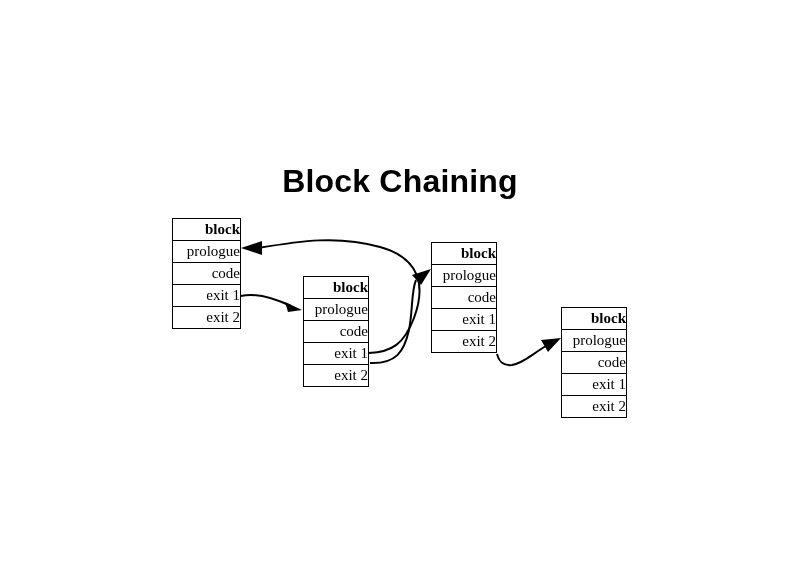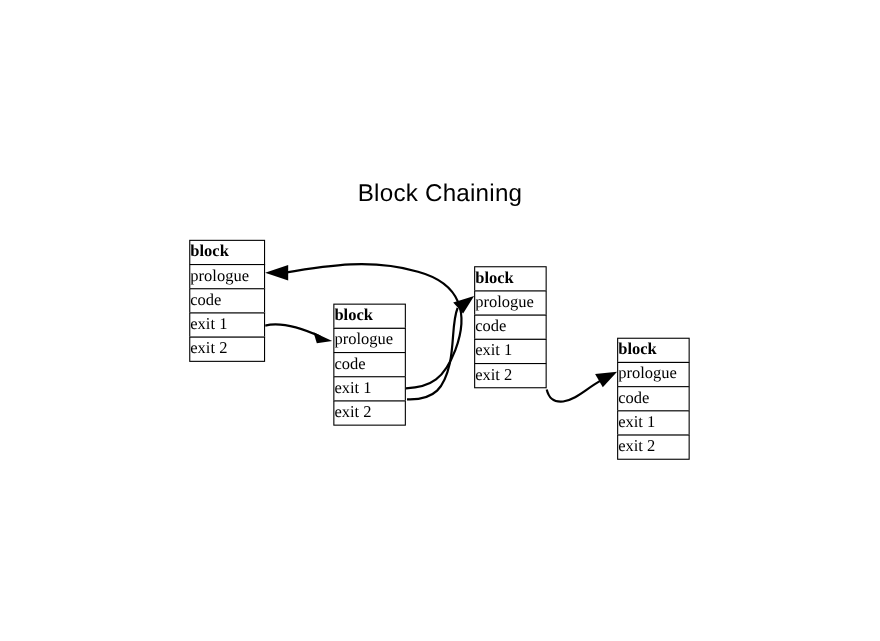--- a/index.html
+++ b/index.html
@@ -15,38 +15,38 @@
     overflow: hidden;
     font-family: "Liberation Serif", "DejaVu Serif", serif;
   }
   #diagram-title {
     position: absolute;
     left: 0;
     top: 163px;
     width: 800px;
     text-align: center;
     font-family: "Liberation Sans", "DejaVu Sans", sans-serif;
-    font-size: 22px;
-    font-weight: 400;
+    font-size: 32px;
+    font-weight: 700;
     color: #000000;
     letter-spacing: 0.2px;
     white-space: nowrap;
   }
   .block {
     position: absolute;
     box-sizing: border-box;
     background: #ffffff;
   }
   .block-row {
     box-sizing: border-box;
     border: 1px solid #000000;
     margin-top: -1px;
     height: 23px;
     line-height: 21px;
-    text-align: left;
+    text-align: right;
     font-size: 15px;
     color: #000000;
     background: #ffffff;
     white-space: nowrap;
     overflow: hidden;
   }
   .block-row:first-child {
     margin-top: 0;
   }
   .block-row.header {

